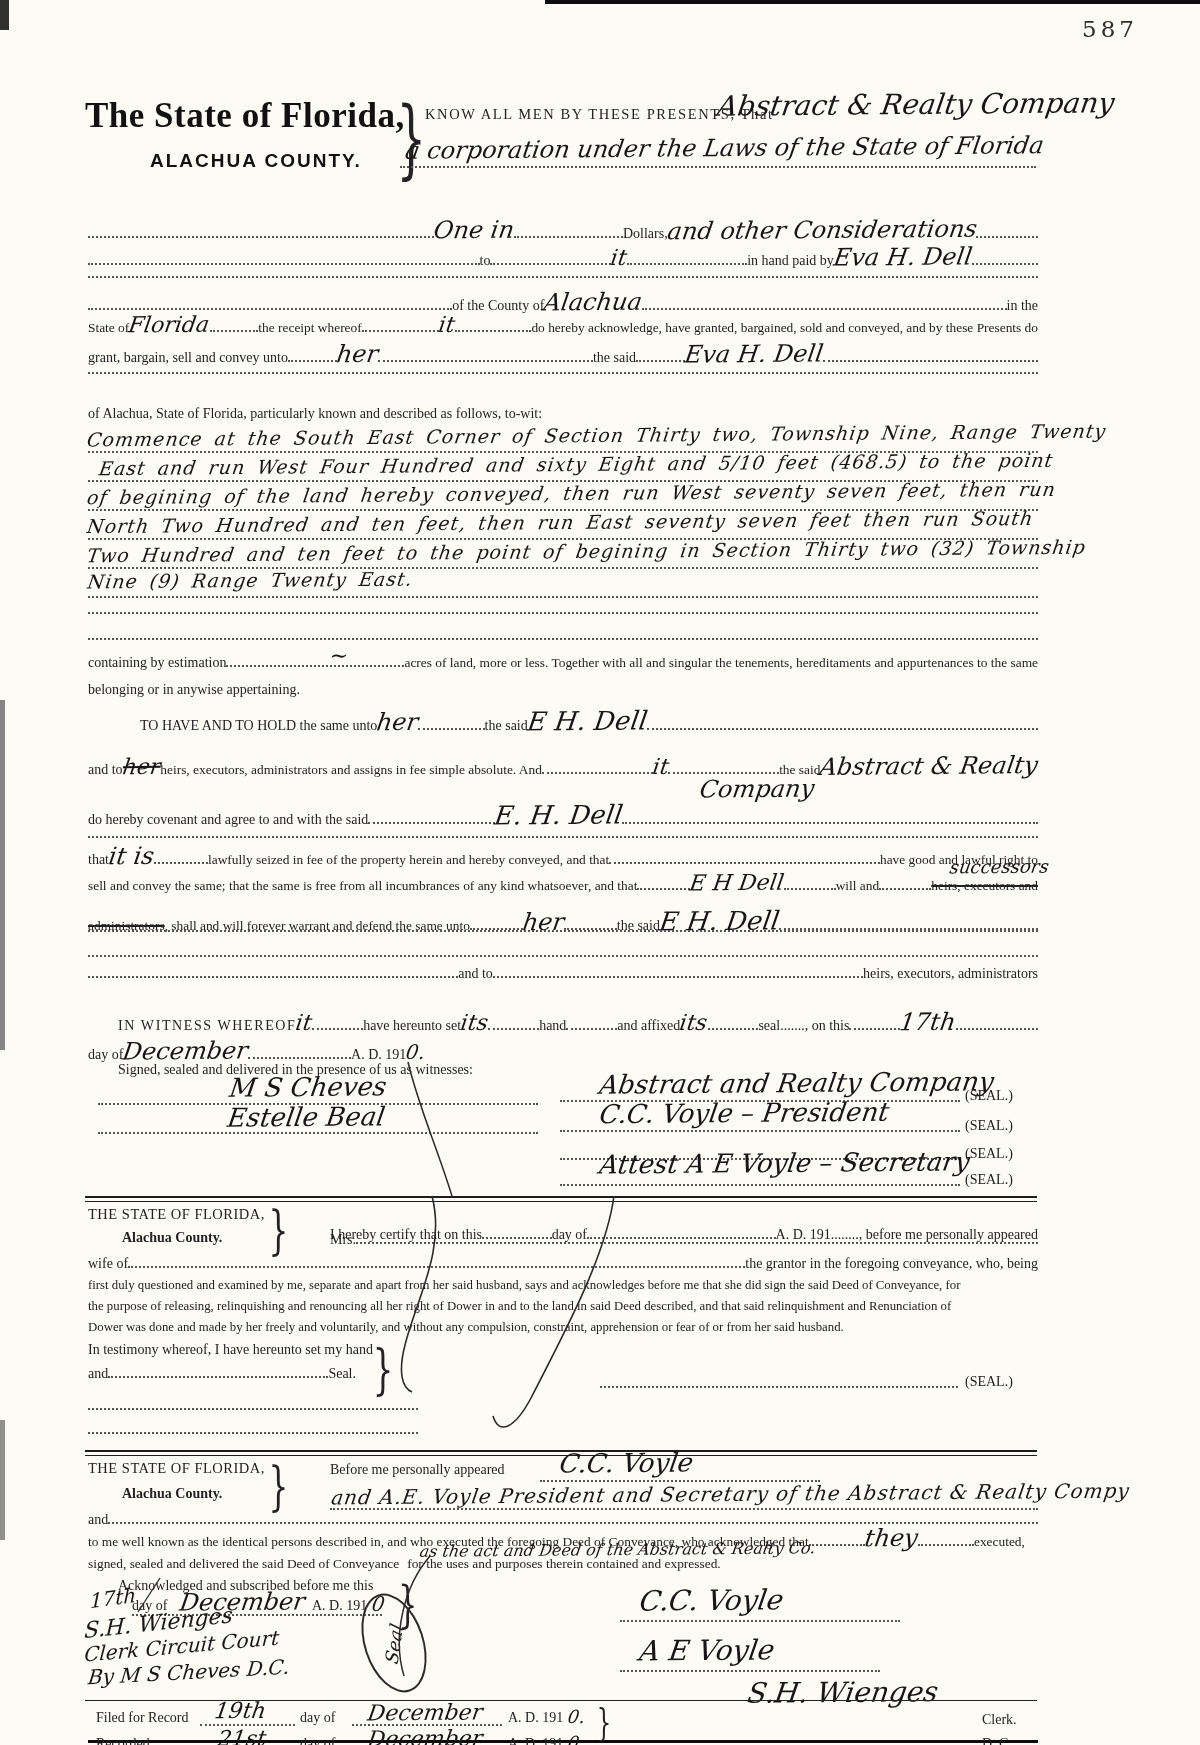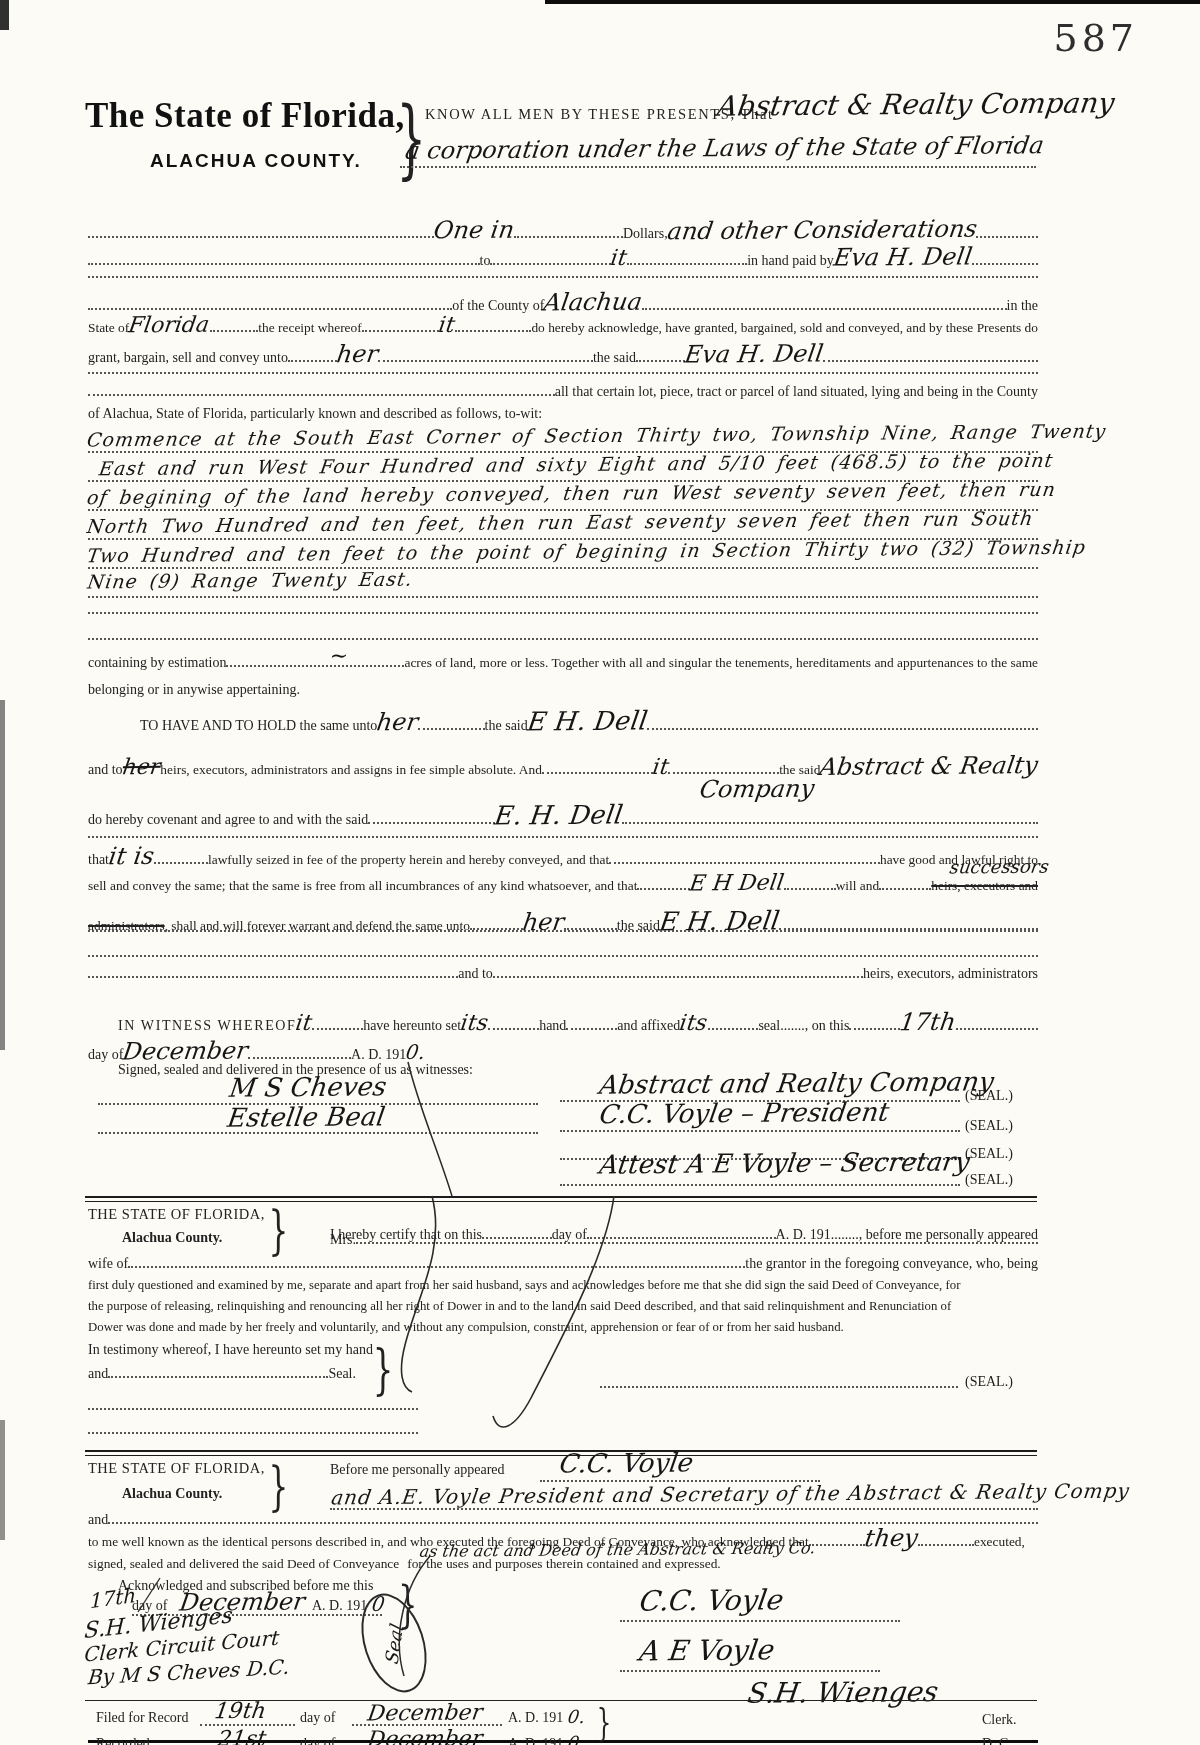--- a/index.html
+++ b/index.html
@@ -20,21 +20,21 @@
   .hw{display:inline-block;font-family:"DejaVu Serif",serif;font-style:italic;color:#161616;
       transform:skewX(-9deg) rotate(-0.5deg);white-space:nowrap;}
   .fs16{font-size:16px}.fs18{font-size:18px}.fs19{font-size:19px}.fs20{font-size:20px}
   .fs22{font-size:22px}.fs24{font-size:24px}.fs26{font-size:26px}.fs28{font-size:28px}
   .struck{text-decoration:line-through;text-decoration-thickness:2px;}
   .dotline{position:absolute;border-bottom:2px dotted #555;height:0;}
   .divider{position:absolute;left:85px;width:952px;height:3px;border-top:2px solid #1c1c1c;border-bottom:1px solid #1c1c1c;}
   .brace{position:absolute;font-family:"DejaVu Serif",serif;color:#222;transform-origin:center;}
   .title{font-family:"Liberation Serif",serif;font-weight:700;font-size:35px;letter-spacing:0.5px;color:#111;}
   .subtitle{font-family:"Liberation Sans",sans-serif;font-weight:700;font-size:19px;letter-spacing:2px;color:#111;}
-  .pagenum{font-family:"DejaVu Serif",serif;font-size:38px;letter-spacing:4px;color:#2e2e2e;}
+  .pagenum{font-family:"DejaVu Serif",serif;font-size:23px;letter-spacing:4px;color:#2e2e2e;}
   .sealoval{position:absolute;left:364px;top:1592px;width:56px;height:98px;border:2px solid #2b2b2b;
             border-radius:50%;transform:rotate(-18deg);display:flex;align-items:center;justify-content:center;}
   .sealoval .hw{transform:rotate(-64deg) skewX(-8deg);}
   svg.strokes{position:absolute;left:0;top:0;pointer-events:none;}
   .desc-line{height:27px;border-bottom:2px dotted #555;overflow:visible;}
 </style>
 </head>
 <body>
 
 <div class="page">
@@ -95,24 +95,20 @@
     <span class="pr">grant, bargain, sell and convey unto</span>
     <span class="fill fn"></span>
     <span class="hw fs24">her</span>
     <span class="fill fw"></span>
     <span class="pr">the said</span>
     <span class="fill fn"></span>
     <span class="hw fs24">Eva H. Dell</span>
     <span class="fill fw"></span>
   </div>
   <div class="dotline" style="left:88px;top:372px;width:950px;"></div>
-  <div class="row" style="top:384px;">
-    <span class="fill fw"></span>
-    <span class="pr">all that certain lot, piece, tract or parcel of land situated, lying and being in the County</span>
-  </div>
   <div class="abs pr" style="left:88px;top:406px;">of Alachua, State of Florida, particularly known and described as follows, to-wit:</div>
 
   <div class="abs" style="left:88px;top:424px;width:950px;">
     <div class="desc-line"><span class="hw fs19" style="letter-spacing:1px;word-spacing:5px;">Commence at the South East Corner of Section Thirty two, Township Nine, Range Twenty</span></div>
     <div class="desc-line"><span class="hw fs19" style="letter-spacing:1px;word-spacing:5px;margin-left:12px;">East and run West Four Hundred and sixty Eight and 5/10 feet (468.5) to the point</span></div>
     <div class="desc-line"><span class="hw fs19" style="letter-spacing:1px;word-spacing:5px;">of begining of the land hereby conveyed, then run West seventy seven feet, then run</span></div>
     <div class="desc-line"><span class="hw fs19" style="letter-spacing:1px;word-spacing:5px;">North Two Hundred and ten feet, then run East seventy seven feet then run South</span></div>
     <div class="desc-line"><span class="hw fs19" style="letter-spacing:1px;word-spacing:5px;">Two Hundred and ten feet to the point of begining in Section Thirty two (32) Township</span></div>
     <div class="desc-line"><span class="hw fs19" style="letter-spacing:1px;word-spacing:5px;">Nine (9) Range Twenty East.</span></div>
   </div>

